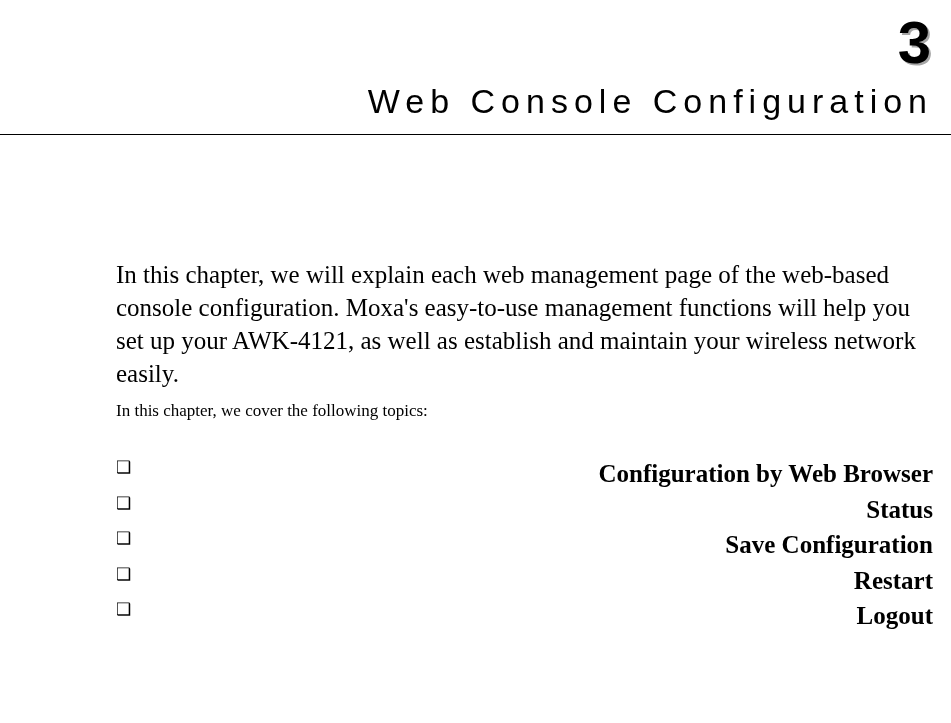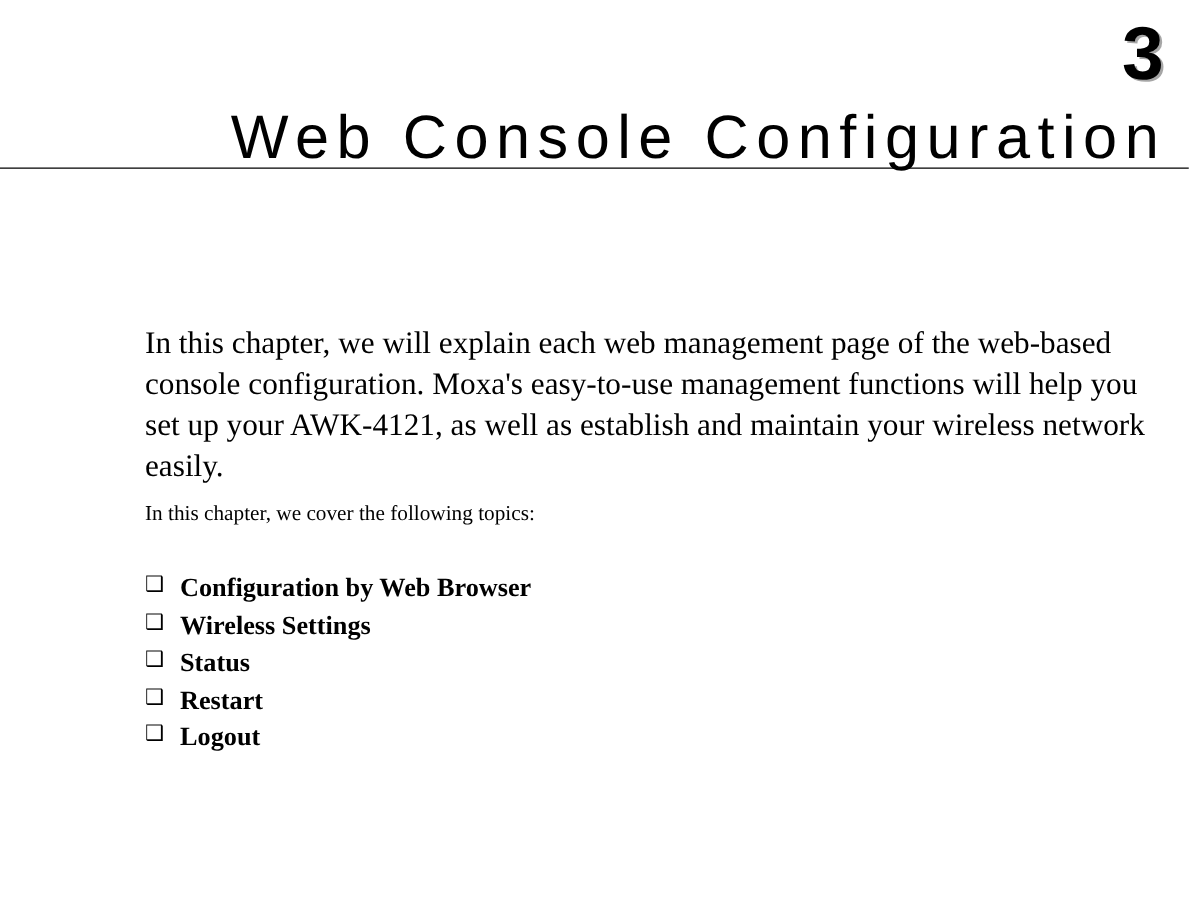--- a/index.html
+++ b/index.html
@@ -22,21 +22,21 @@
       font-size: 60px;
       font-weight: bold;
       font-family: Arial, Helvetica, sans-serif;
       text-shadow: 2px 2px 0px rgba(0,0,0,0.35);
       letter-spacing: 0;
     }
     .chapter-title {
       position: absolute;
       top: 82px;
       right: 18px;
-      font-size: 49px;
+      font-size: 34px;
       font-family: Verdana, Geneva, sans-serif;
       letter-spacing: 6px;
       font-weight: normal;
     }
     .title-rule {
       position: absolute;
       top: 134px;
       left: 0;
       right: 0;
       border: none;
@@ -56,24 +56,25 @@
     .topics-intro {
       font-size: 17px;
       line-height: 1.3;
       margin-bottom: 34px;
     }
     .topics-list {
       list-style: none;
       padding-left: 28px;
     }
     .topics-list li {
-      font-size: 21px;
+      font-size: 25px;
       font-weight: bold;
       line-height: 1.42;
       position: relative;
+      text-align: right;
     }
     .topics-list li::before {
       content: "❑";
       position: absolute;
       left: -28px;
       font-weight: normal;
       font-size: 17px;
     }
   </style>
 </head>
@@ -81,18 +82,18 @@
 
 <div class="chapter-number">3</div>
 <div class="chapter-title">Web Console Configuration</div>
 <hr class="title-rule">
 
 <div class="content">
   <p class="intro-paragraph">In this chapter, we will explain each web management page of the web-based console configuration. Moxa's easy-to-use management functions will help you set up your AWK-4121, as well as establish and maintain your wireless network easily.</p>
   <p class="topics-intro">In this chapter, we cover the following topics:</p>
   <ul class="topics-list">
     <li>Configuration by Web Browser</li>
-    <li>Wireless Settings</li>
     <li>Status</li>
+    <li>Save Configuration</li>
     <li>Restart</li>
     <li>Logout</li>
   </ul>
 </div>
 
 </body></html>

